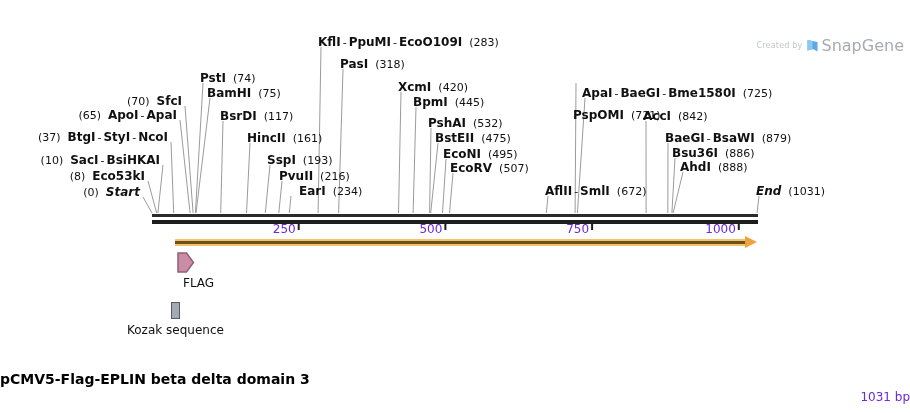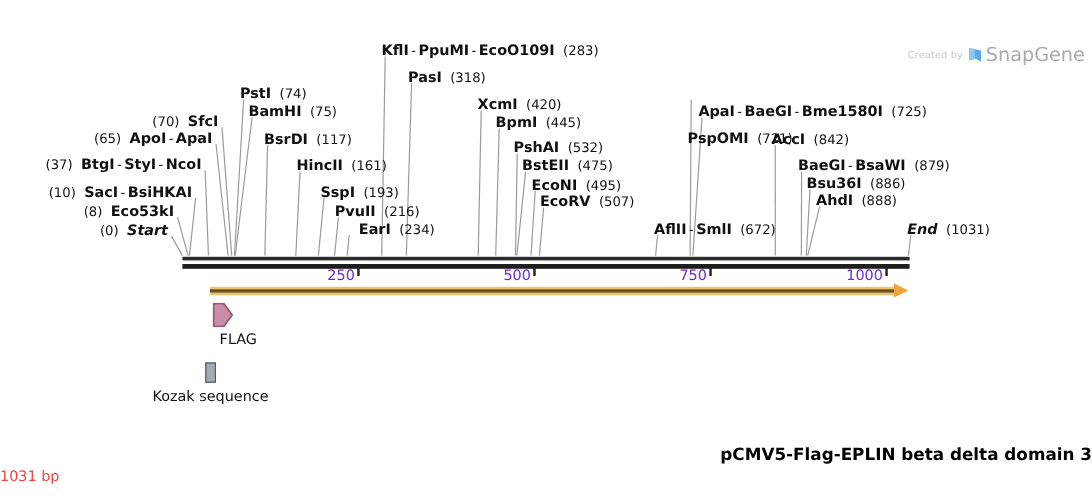--- a/index.html
+++ b/index.html
@@ -30,24 +30,24 @@
   #orf-bar .stripe-dark{height:3px;}
   #orf-head{position:absolute;left:745px;top:236px;width:0;height:0;
     border-top:6px solid transparent;border-bottom:6px solid transparent;}
   
   #flag-arrow{position:absolute;left:177px;top:252px;}
   .feat-label{position:absolute;font-size:12px;color:#101010;}
   #flag-label{left:167px;top:276px;margin-left:16px;}
   #kozak-box{position:absolute;left:171px;top:302px;width:7px;height:15px;border:1px solid #555b63;}
   #kozak-label{left:127px;top:323px;}
   
-  .map-title{position:absolute;left:0;right:0;top:371px;text-align:right;
+  .map-title{position:absolute;left:0;right:0;top:371px;text-align:left;
     font-weight:bold;font-size:14px;color:#000;}
-  .map-subtitle{position:absolute;left:0;right:0;top:390px;text-align:left;
-    font-size:12px;color:#ef4444;}
+  .map-subtitle{position:absolute;left:0;right:0;top:390px;text-align:right;
+    font-size:12px;color:#6d28d9;}
 </style>
 </head>
 <body>
 
 <div class="canvas">
 
   <div class="watermark">
     <span class="wm-created">Created by</span>
     <span style="display:inline-flex;">
       <svg width="11" height="13" viewBox="0 0 11 13">

